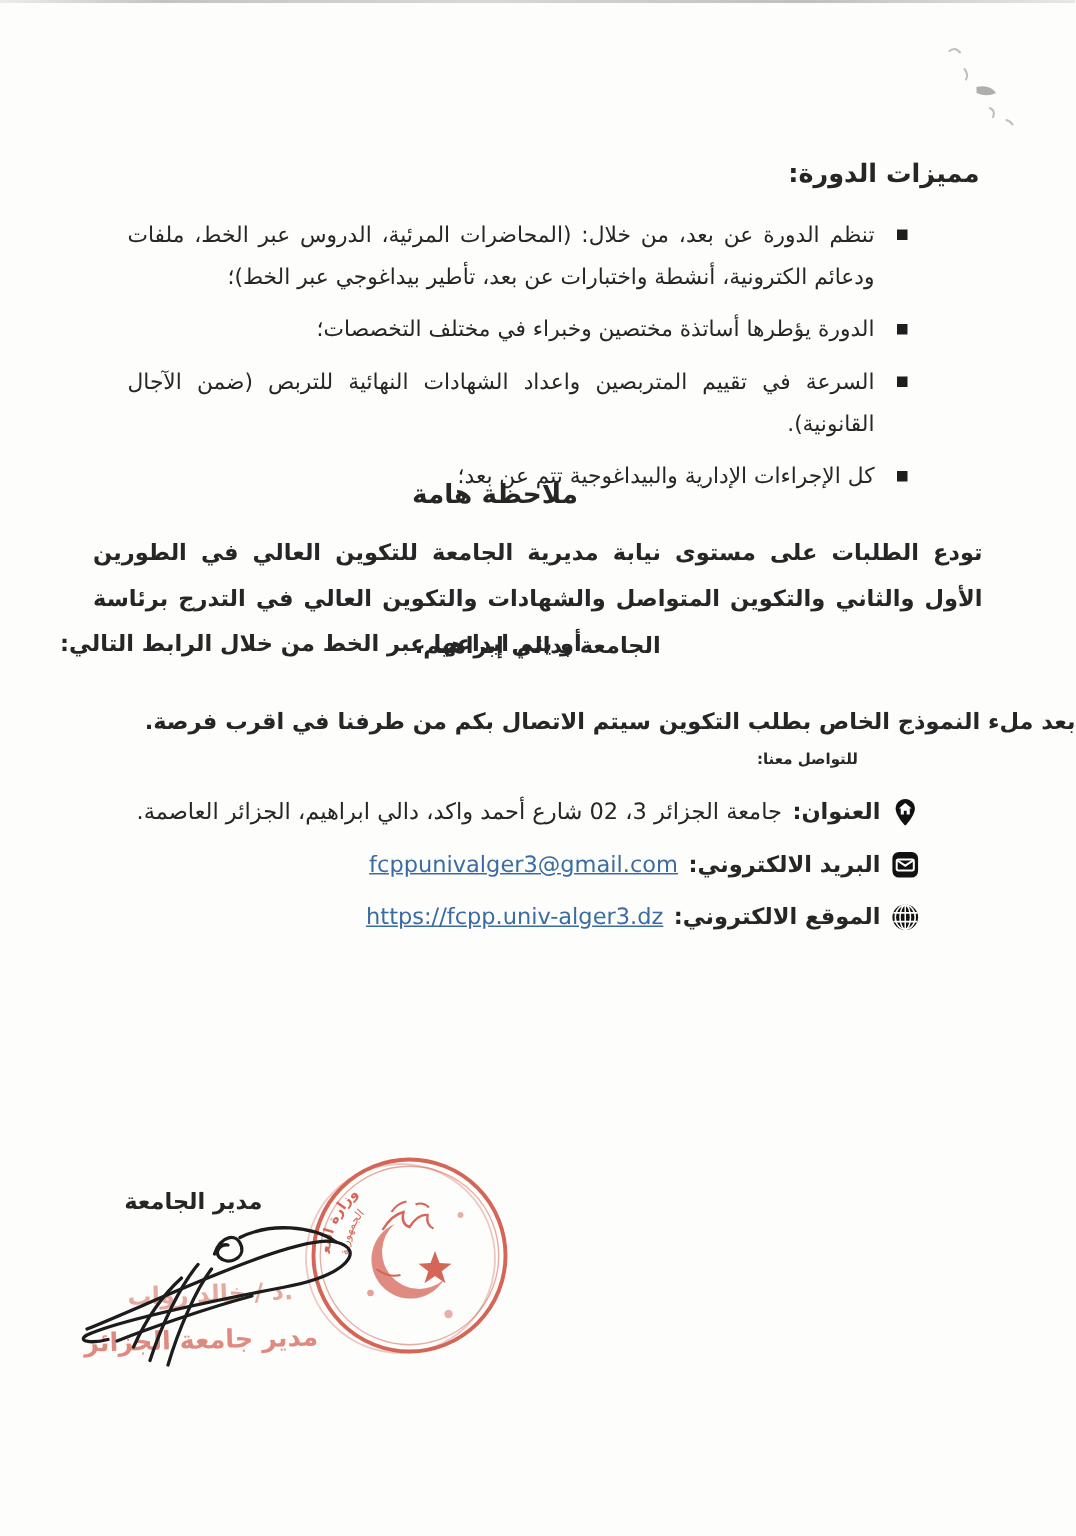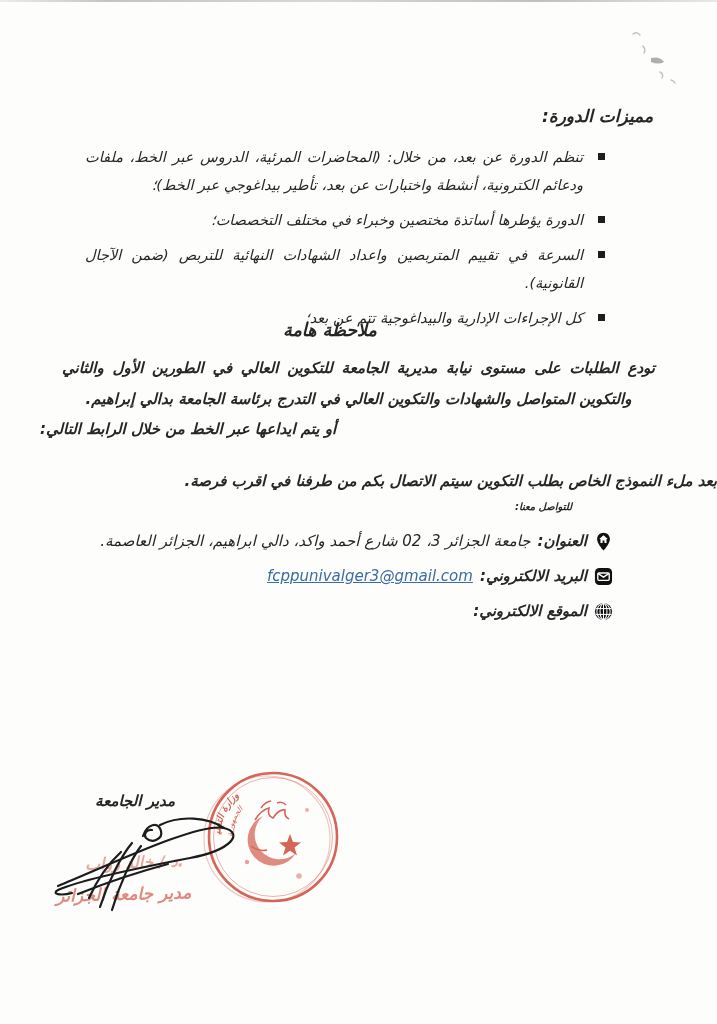--- a/index.html
+++ b/index.html
@@ -8,21 +8,20 @@
     background: #fdfdfc;
     font-family: "DejaVu Sans", sans-serif;
     color: #262626;
     overflow: hidden;
   }
   .page {
     position: relative;
     width: 717px;
     height: 806px;
     direction: rtl;
-    font-style: italic;
   }
   .scan-top-line {
     position: absolute; top: 0; left: 0; right: 0; height: 2px;
     background: linear-gradient(90deg, #e8e8e8 0%, #b5b5b5 15%, #cfcfcf 45%, #b0b0b0 75%, #e2e2e2 100%);
     opacity: .8;
   }
   .smudge { position: absolute; top: 22px; left: 585px; width: 110px; height: 70px; }
 
   .features-title {
     position: absolute; top: 106px; right: 64px;
@@ -182,20 +181,21 @@
           <g stroke="#fff" stroke-width="1.3" fill="none">
             <ellipse cx="12" cy="12" rx="4.4" ry="10.2"></ellipse>
             <ellipse cx="12" cy="12" rx="8.4" ry="10.2"></ellipse>
             <line x1="12" y1="1.8" x2="12" y2="22.2"></line>
             <line x1="2" y1="8.3" x2="22" y2="8.3"></line>
             <line x1="2" y1="15.7" x2="22" y2="15.7"></line>
           </g>
         </svg>
       </span>
       <span class="clabel">الموقع الالكتروني:</span>
+      <a class="blue-link cvalue">https://fcpp.univ-alger3.dz</a>
     </div>
 
   </div>
 
   <div class="sig-title">مدير الجامعة</div>
 
   <svg class="round-stamp" viewBox="0 0 140 158">
     <defs>
       <path id="arcOuter" d="M 70,79 m -53,0 a 53,53 0 1,1 106,0 a 53,53 0 1,1 -106,0"></path>
       <path id="arcInner" d="M 70,79 m -41,0 a 41,41 0 1,1 82,0 a 41,41 0 1,1 -82,0"></path>

